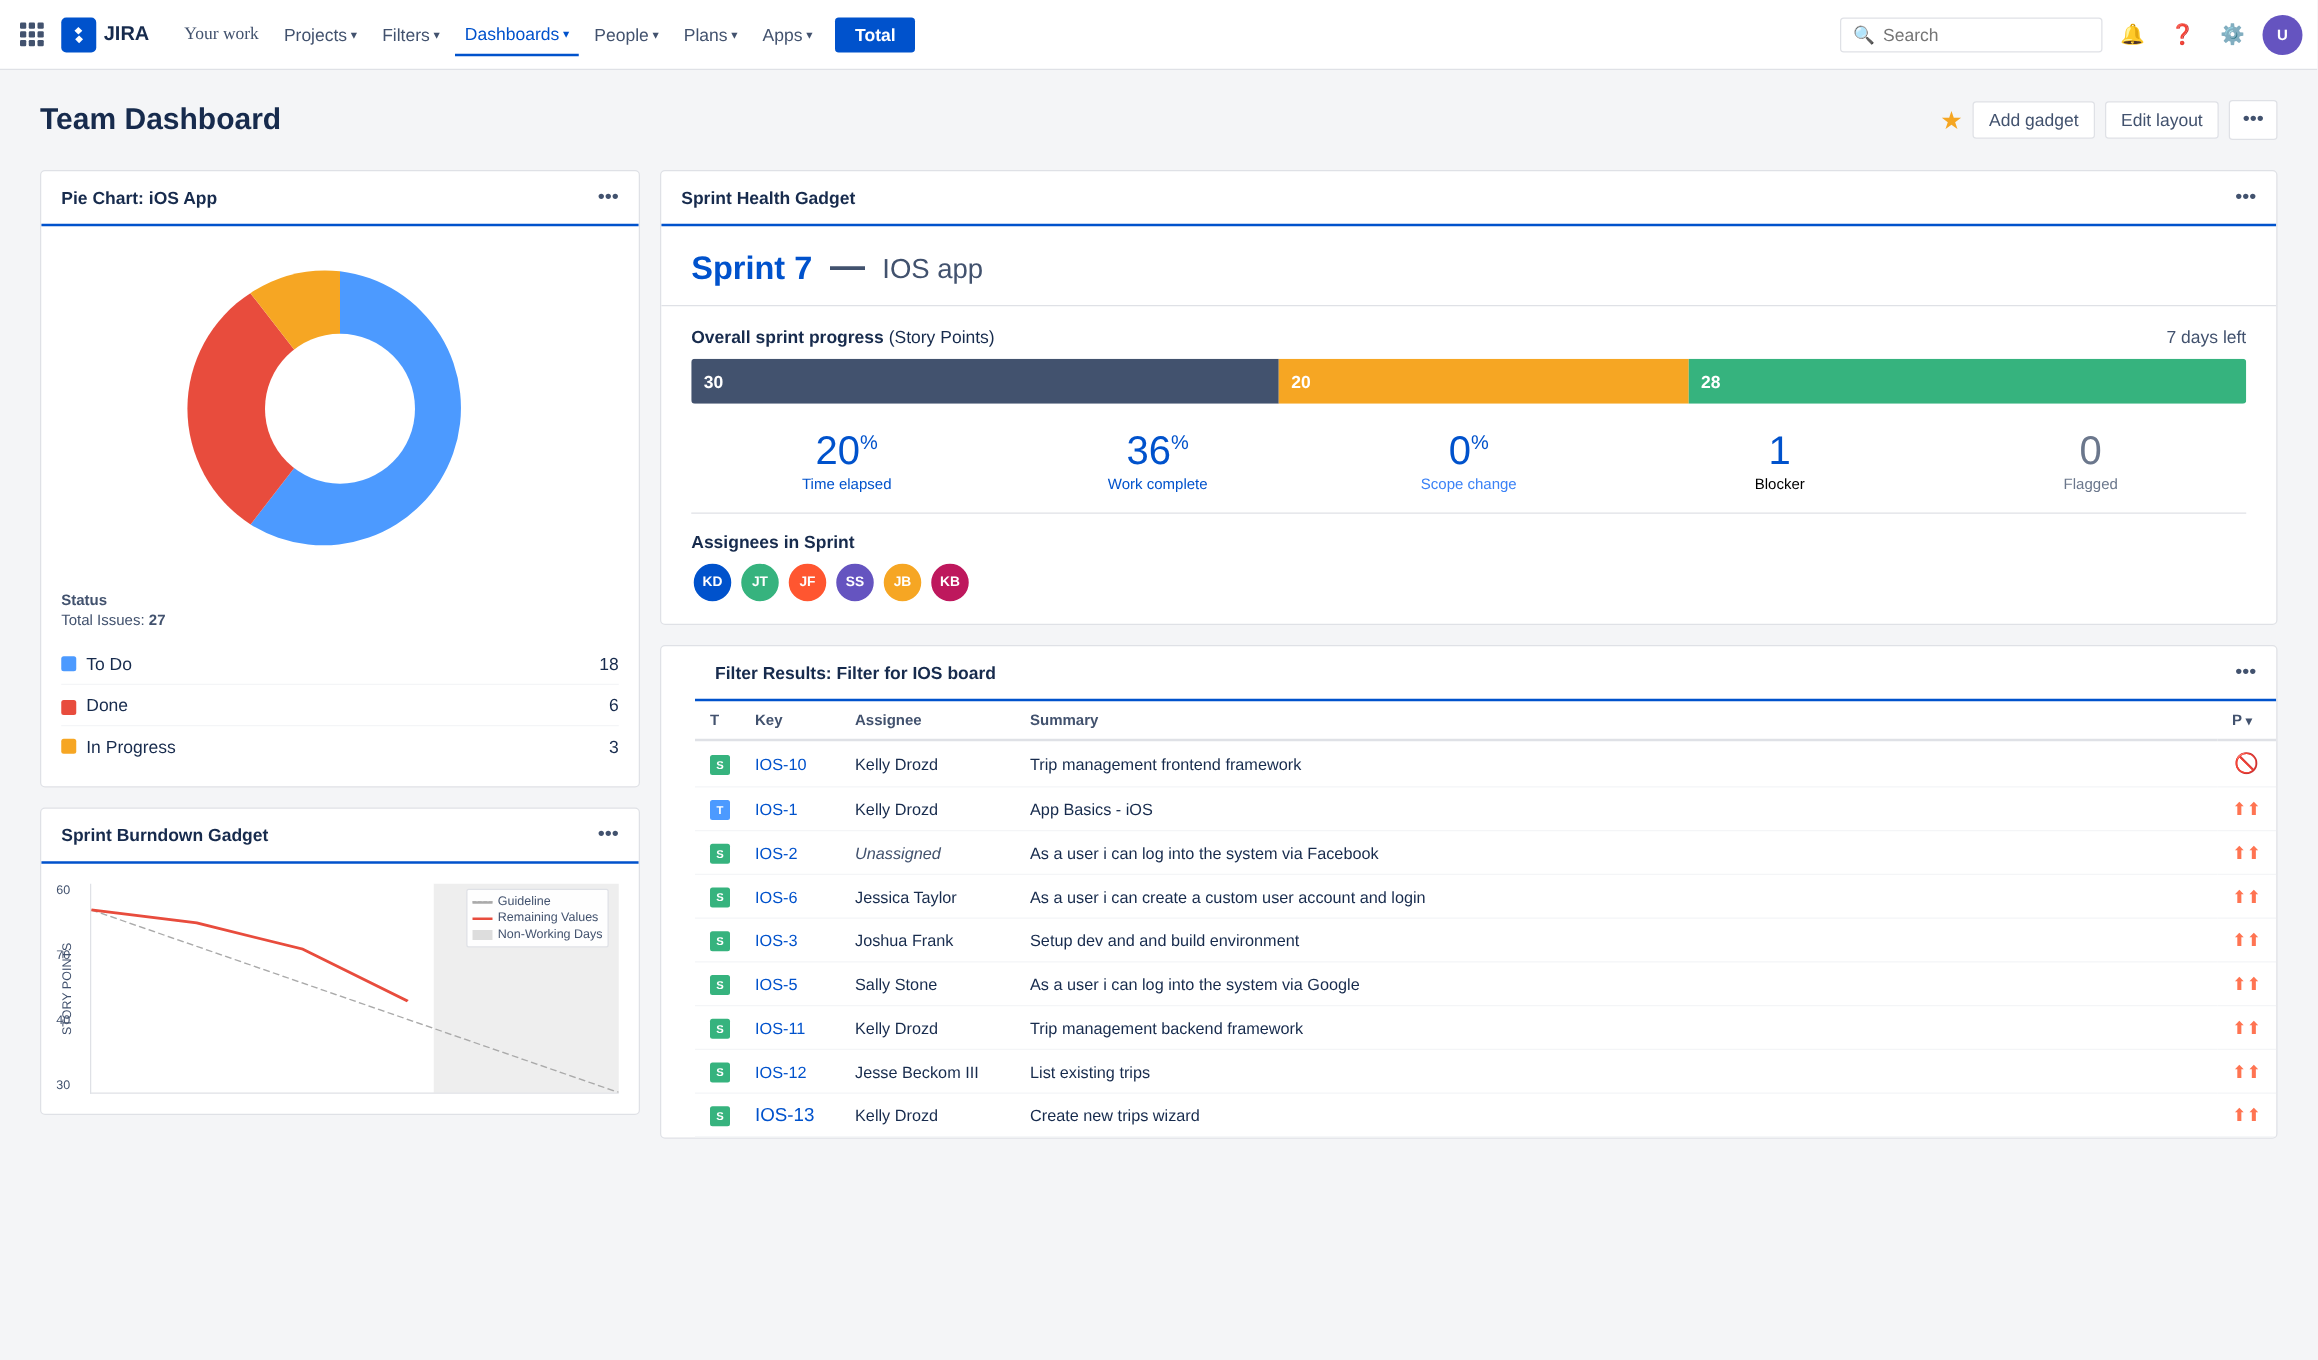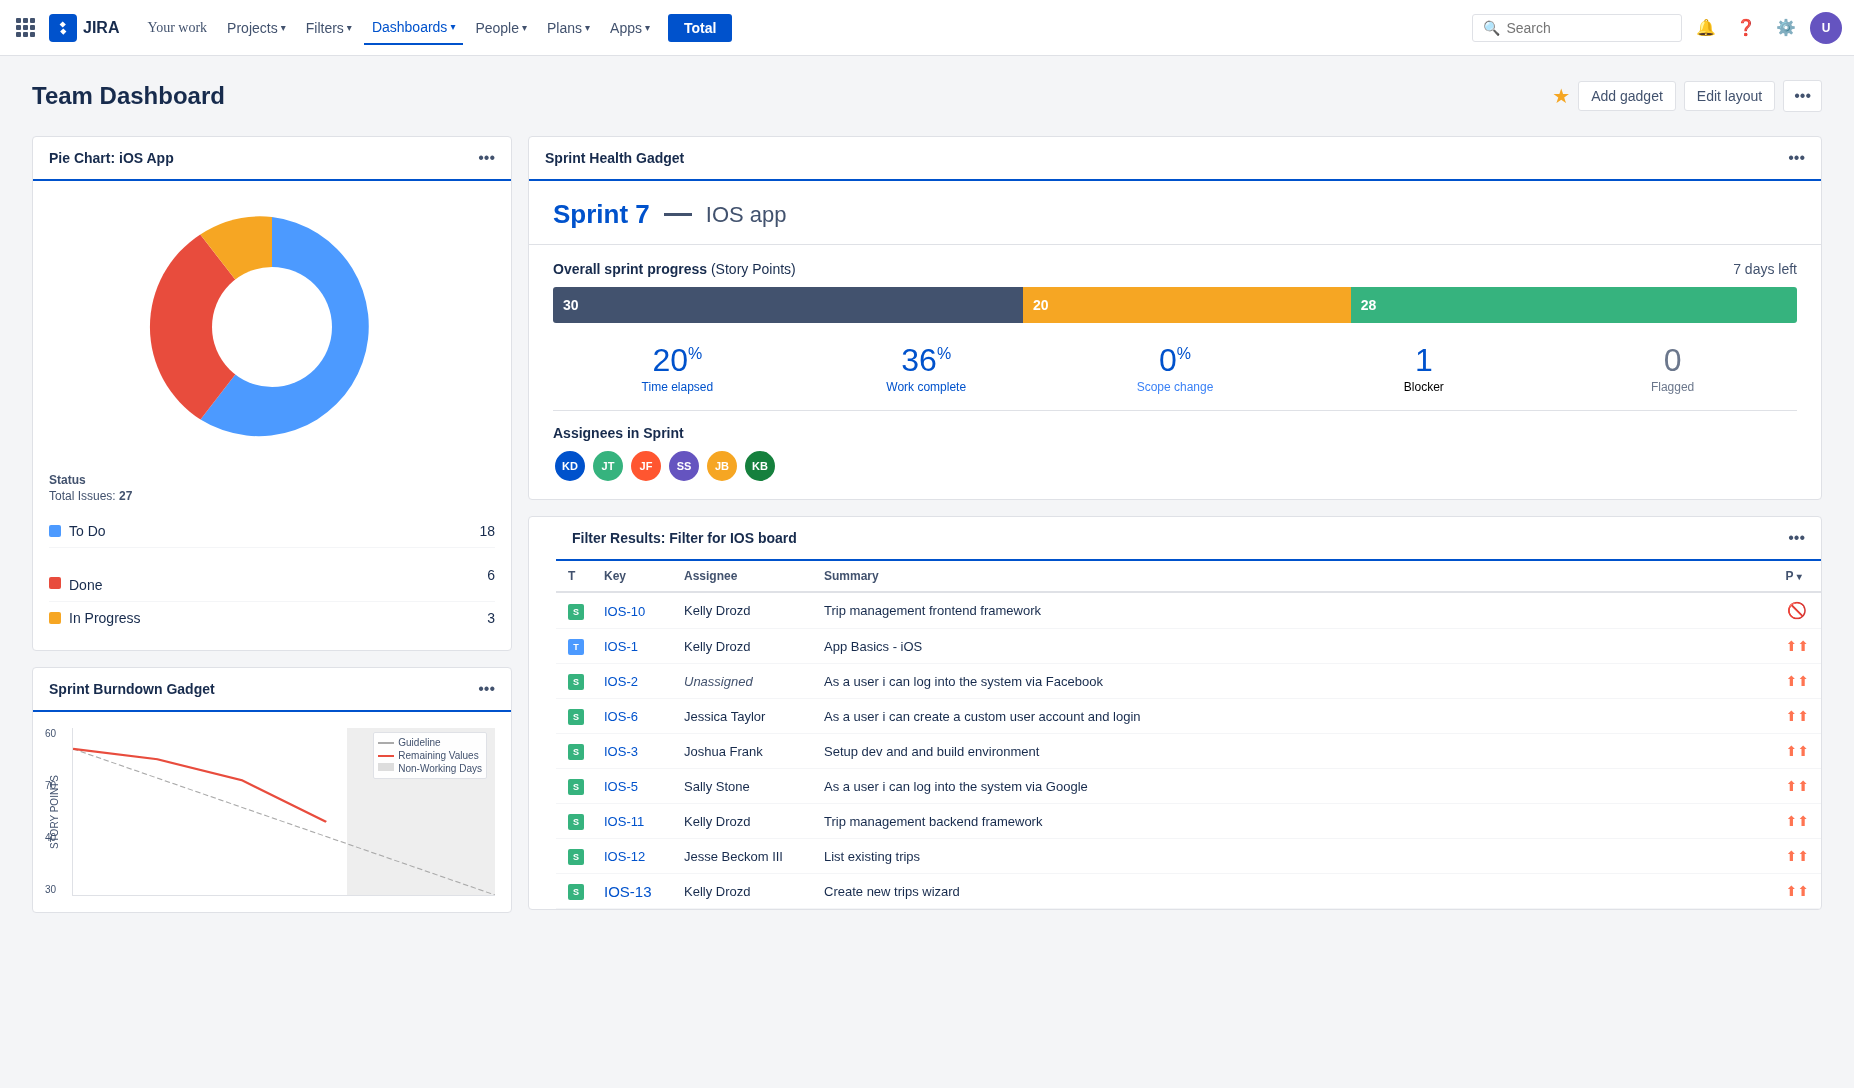--- a/index.html
+++ b/index.html
@@ -118,21 +118,21 @@
               <span>Total Issues:</span> <strong>27</strong>
             </div>
             <div style="display:flex;align-items:center;justify-content:space-between;padding:8px 0;border-bottom:1px solid #f4f5f7;">
               <div style="display:flex;align-items:center;gap:8px;">
                 <span style="width:12px;height:12px;border-radius:2px;background:#4c9aff;display:inline-block;"></span>
                 <span style="font-size:14px;color:#172b4d;">To Do</span>
               </div>
               <span style="font-size:14px;color:#172b4d;font-weight:500;">18</span>
             </div>
             <div style="display:flex;align-items:center;justify-content:space-between;padding:8px 0;border-bottom:1px solid #f4f5f7;">
-              <div style="display:flex;align-items:flex-start;gap:8px;margin-top:21px;">
+              <div style="display:flex;align-items:flex-end;gap:8px;">
                 <span style="width:12px;height:12px;border-radius:2px;background:#e84c3d;display:inline-block;"></span>
                 <span style="font-size:14px;color:#172b4d;">Done</span>
               </div>
               <span style="font-size:14px;color:#172b4d;font-weight:500;">6</span>
             </div>
             <div style="display:flex;align-items:center;justify-content:space-between;padding:8px 0;">
               <div style="display:flex;align-items:center;gap:8px;">
                 <span style="width:12px;height:12px;border-radius:2px;background:#f6a623;display:inline-block;"></span>
                 <span style="font-size:14px;color:#172b4d;">In Progress</span>
               </div>
@@ -171,21 +171,21 @@
 
             <div style="position:absolute;top:4px;right:8px;font-size:10px;color:#42526e;background:rgba(255,255,255,0.9);padding:4px;border:1px solid #dfe1e6;border-radius:2px;">
               <div style="display:flex;align-items:center;gap:4px;margin-bottom:2px;">
                 <span style="width:16px;height:2px;background:#aaa;display:inline-block;border-top:1px dashed #aaa;"></span>
                 <span>Guideline</span>
               </div>
               <div style="display:flex;align-items:center;gap:4px;margin-bottom:2px;">
                 <span style="width:16px;height:2px;background:#e84c3d;display:inline-block;"></span>
                 <span>Remaining Values</span>
               </div>
-              <div style="display:flex;gap:4px;">
+              <div style="display:flex;align-items:center;gap:4px;">
                 <span style="width:16px;height:8px;background:#ddd;display:inline-block;"></span>
                 <span>Non-Working Days</span>
               </div>
             </div>
           </div>
         </div>
       </div>
     </div>
 
     <div style="display:flex;flex-direction:column;gap:16px;">
@@ -258,21 +258,21 @@
           </div>
 
           <div>
             <div style="font-size:14px;font-weight:600;margin-bottom:8px;">Assignees in Sprint</div>
             <div style="display:flex;gap:4px;">
               <div style="width:34px;height:34px;border-radius:50%;border:2px solid #fff;background:#0052cc;display:flex;align-items:center;justify-content:center;font-size:11px;font-weight:600;color:#fff;cursor:pointer;">KD</div>
               <div style="width:34px;height:34px;border-radius:50%;border:2px solid #fff;background:#36b37e;display:flex;align-items:center;justify-content:center;font-size:11px;font-weight:600;color:#fff;cursor:pointer;">JT</div>
               <div style="width:34px;height:34px;border-radius:50%;border:2px solid #fff;background:#ff5630;display:flex;align-items:center;justify-content:center;font-size:11px;font-weight:600;color:#fff;cursor:pointer;">JF</div>
               <div style="width:34px;height:34px;border-radius:50%;border:2px solid #fff;background:#6554c0;display:flex;align-items:center;justify-content:center;font-size:11px;font-weight:600;color:#fff;cursor:pointer;">SS</div>
               <div style="width:34px;height:34px;border-radius:50%;border:2px solid #fff;background:#f6a623;display:flex;align-items:center;justify-content:center;font-size:11px;font-weight:600;color:#fff;cursor:pointer;">JB</div>
-              <div style="width:34px;height:34px;border-radius:50%;border:2px solid #fff;background:#15803d;display:flex;align-items:center;justify-content:center;font-size:11px;font-weight:600;color:#fff;cursor:pointer;">KB</div>
+              <div style="width:34px;height:34px;border-radius:50%;border:2px solid #fff;background:#be185d;display:flex;align-items:center;justify-content:center;font-size:11px;font-weight:600;color:#fff;cursor:pointer;">KB</div>
             </div>
           </div>
         </div>
       </div>
 
       <div style="background:#fff;border:1px solid #dfe1e6;border-radius:4px;overflow:hidden;padding-left:27px;">
         <div style="display:flex;align-items:center;justify-content:space-between;padding:12px 16px;border-bottom:2px solid #0052cc;">
           <span style="font-size:14px;font-weight:600;color:#172b4d;">Filter Results: Filter for IOS board</span>
           <button style="background:none;border:none;cursor:pointer;color:#42526e;font-size:16px;">•••</button>
         </div>

